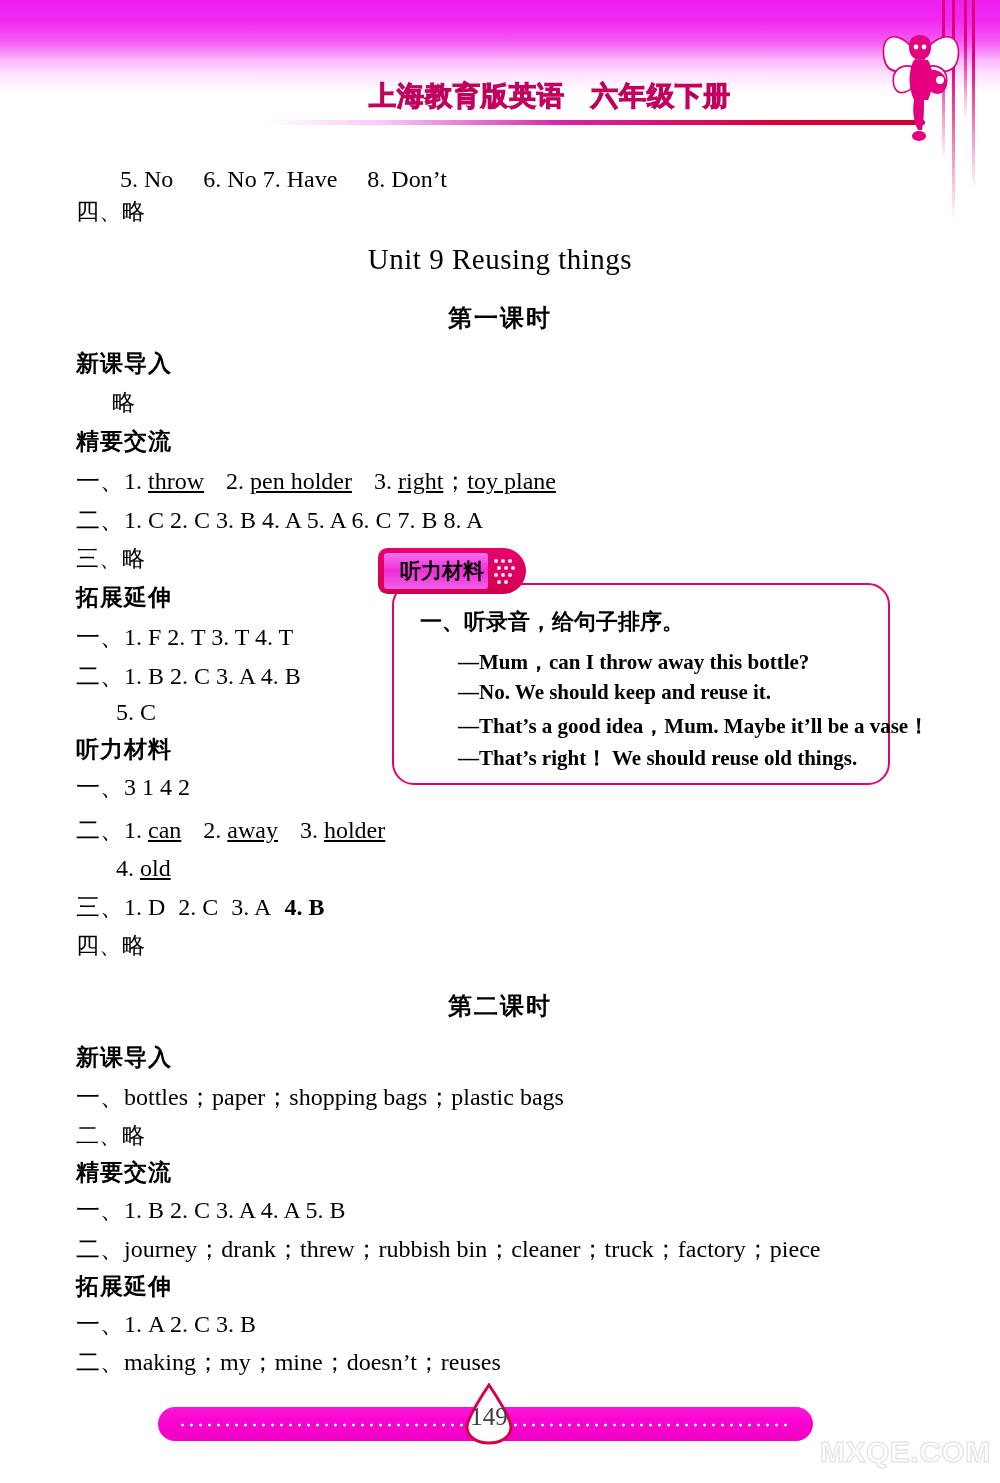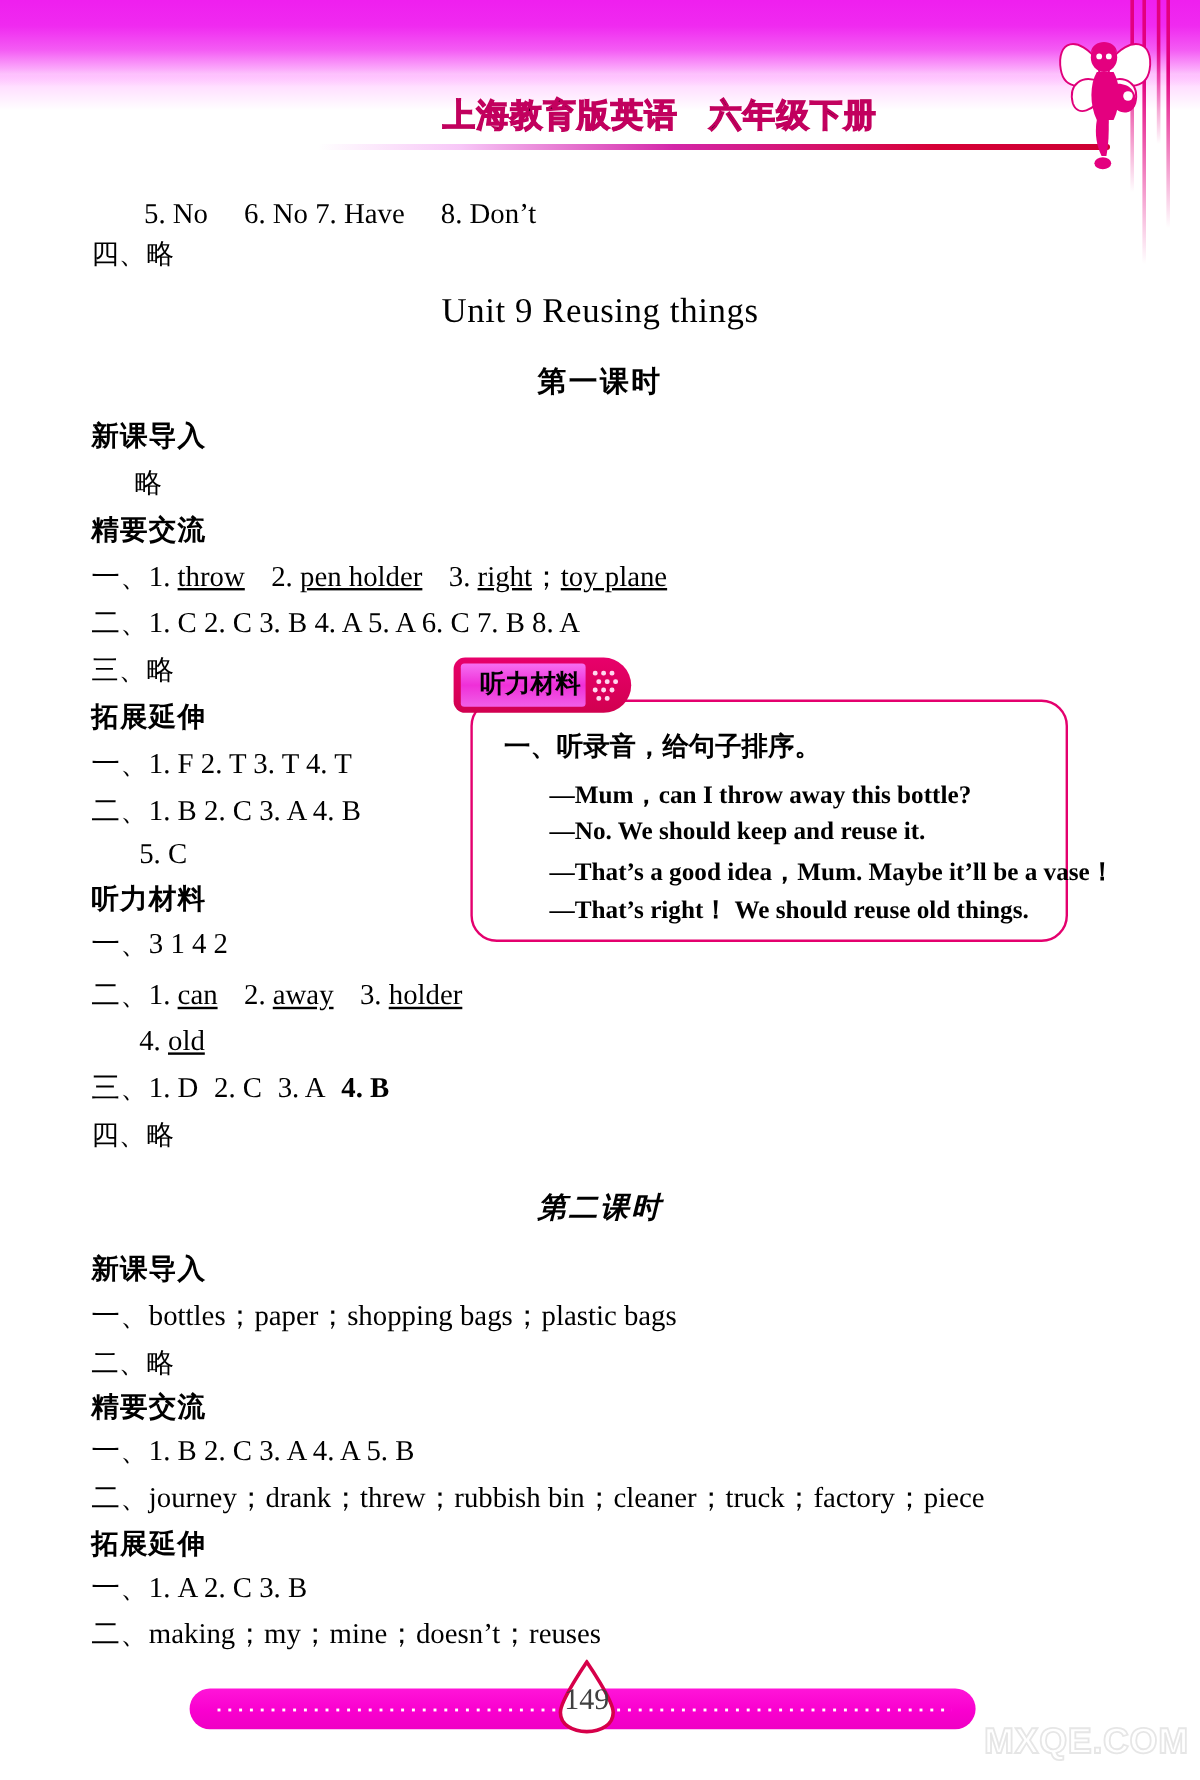--- a/index.html
+++ b/index.html
@@ -347,21 +347,21 @@
   <div class="line ans" style="left:76px; top:664px;">二、1. B  2. C  3. A  4. B</div>
   <div class="line ans" style="left:116px; top:700px;">5. C</div>
 
   <div class="line cn-head" style="left:76px; top:738px;">听力材料</div>
   <div class="line ans" style="left:76px; top:775px;">一、3  1  4  2</div>
   <div class="line ans" style="left:76px; top:818px;">二、1.&nbsp;<span class="ul">can</span><span class="sp2"></span>2.&nbsp;<span class="ul">away</span><span class="sp2"></span>3.&nbsp;<span class="ul">holder</span></div>
   <div class="line ans" style="left:116px; top:856px;">4.&nbsp;<span class="ul">old</span></div>
   <div class="line ans" style="left:76px; top:895px;">三、1. D<span class="sp"></span>2. C<span class="sp"></span>3. A<span class="sp"></span><span class="bold">4. B</span></div>
   <div class="line cn-text" style="left:76px; top:934px;">四、略</div>
 
-  <div class="lesson-title" style="top:990px;font-style:italic;">第二课时</div>
+  <div class="lesson-title" style="top:990px;">第二课时</div>
 
   <div class="line cn-head" style="left:76px; top:1046px;">新课导入</div>
   <div class="line ans" style="left:76px; top:1085px;">一、bottles；paper；shopping bags；plastic bags</div>
   <div class="line cn-text" style="left:76px; top:1124px;">二、略</div>
 
   <div class="line cn-head" style="left:76px; top:1161px;">精要交流</div>
   <div class="line ans" style="left:76px; top:1198px;">一、1. B  2. C  3. A  4. A  5. B</div>
   <div class="line ans" style="left:76px; top:1237px;">二、journey；drank；threw；rubbish bin；cleaner；truck；factory；piece</div>
 
   <div class="line cn-head" style="left:76px; top:1275px;">拓展延伸</div>

